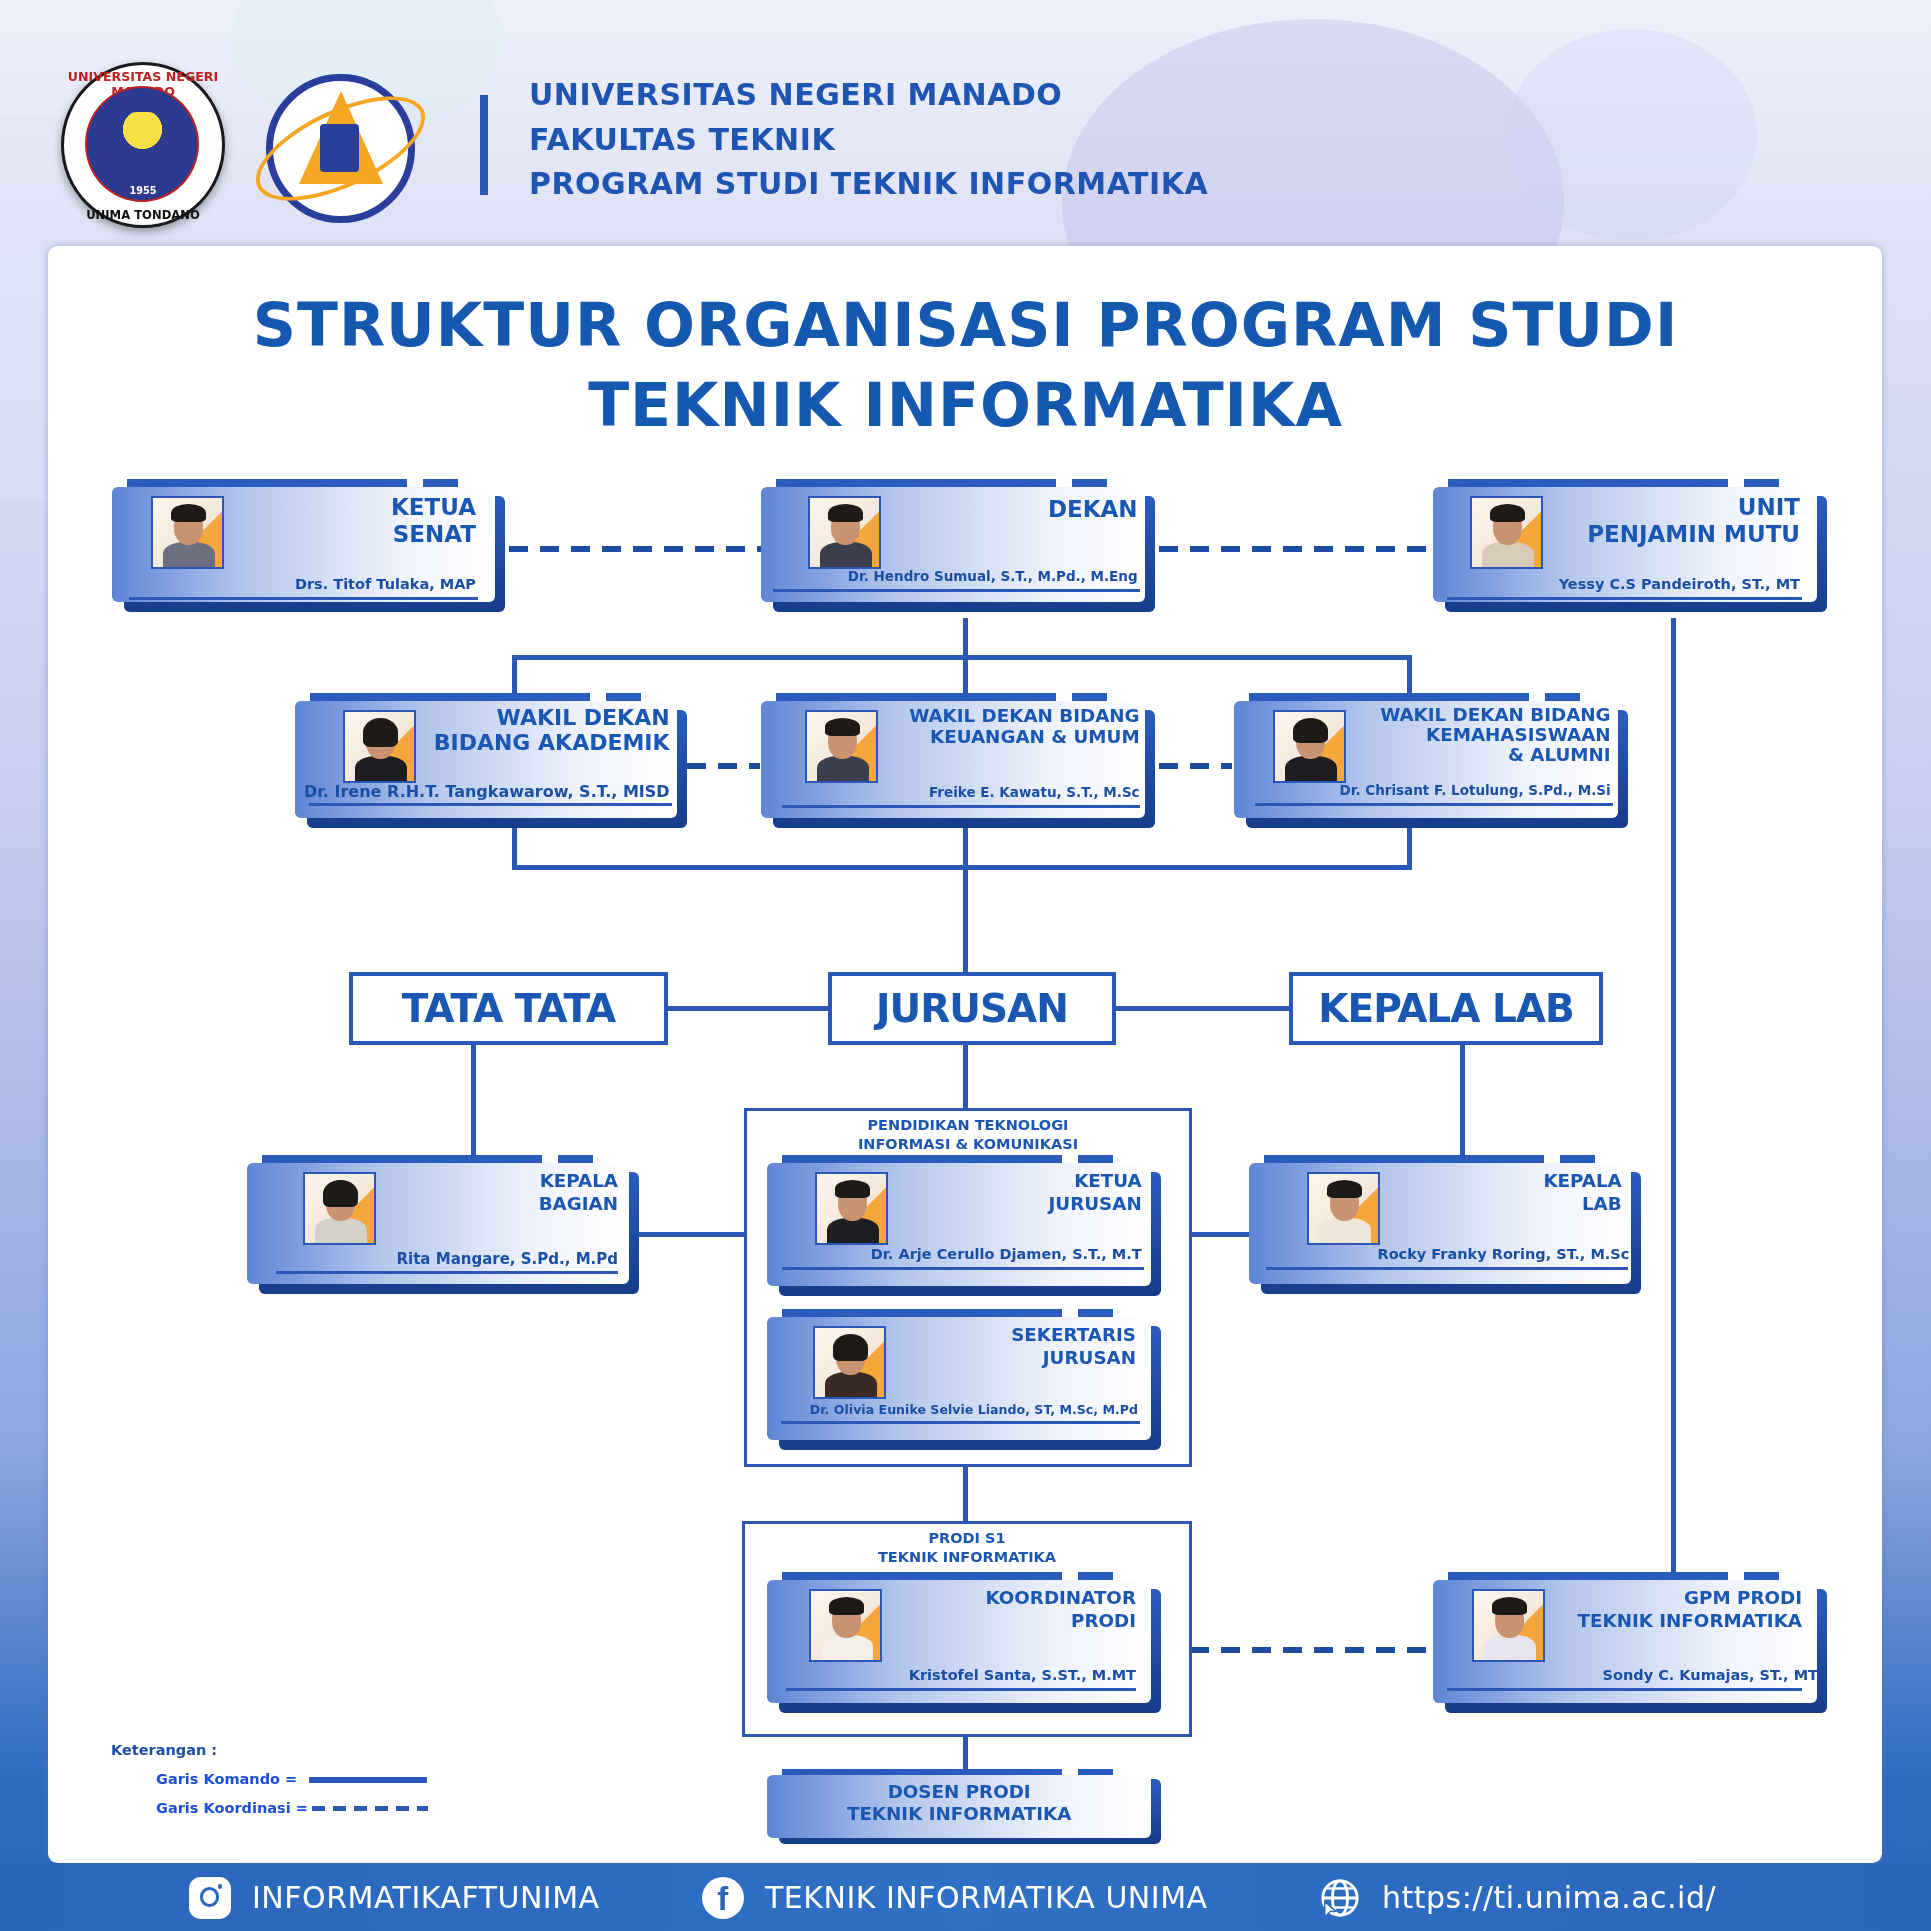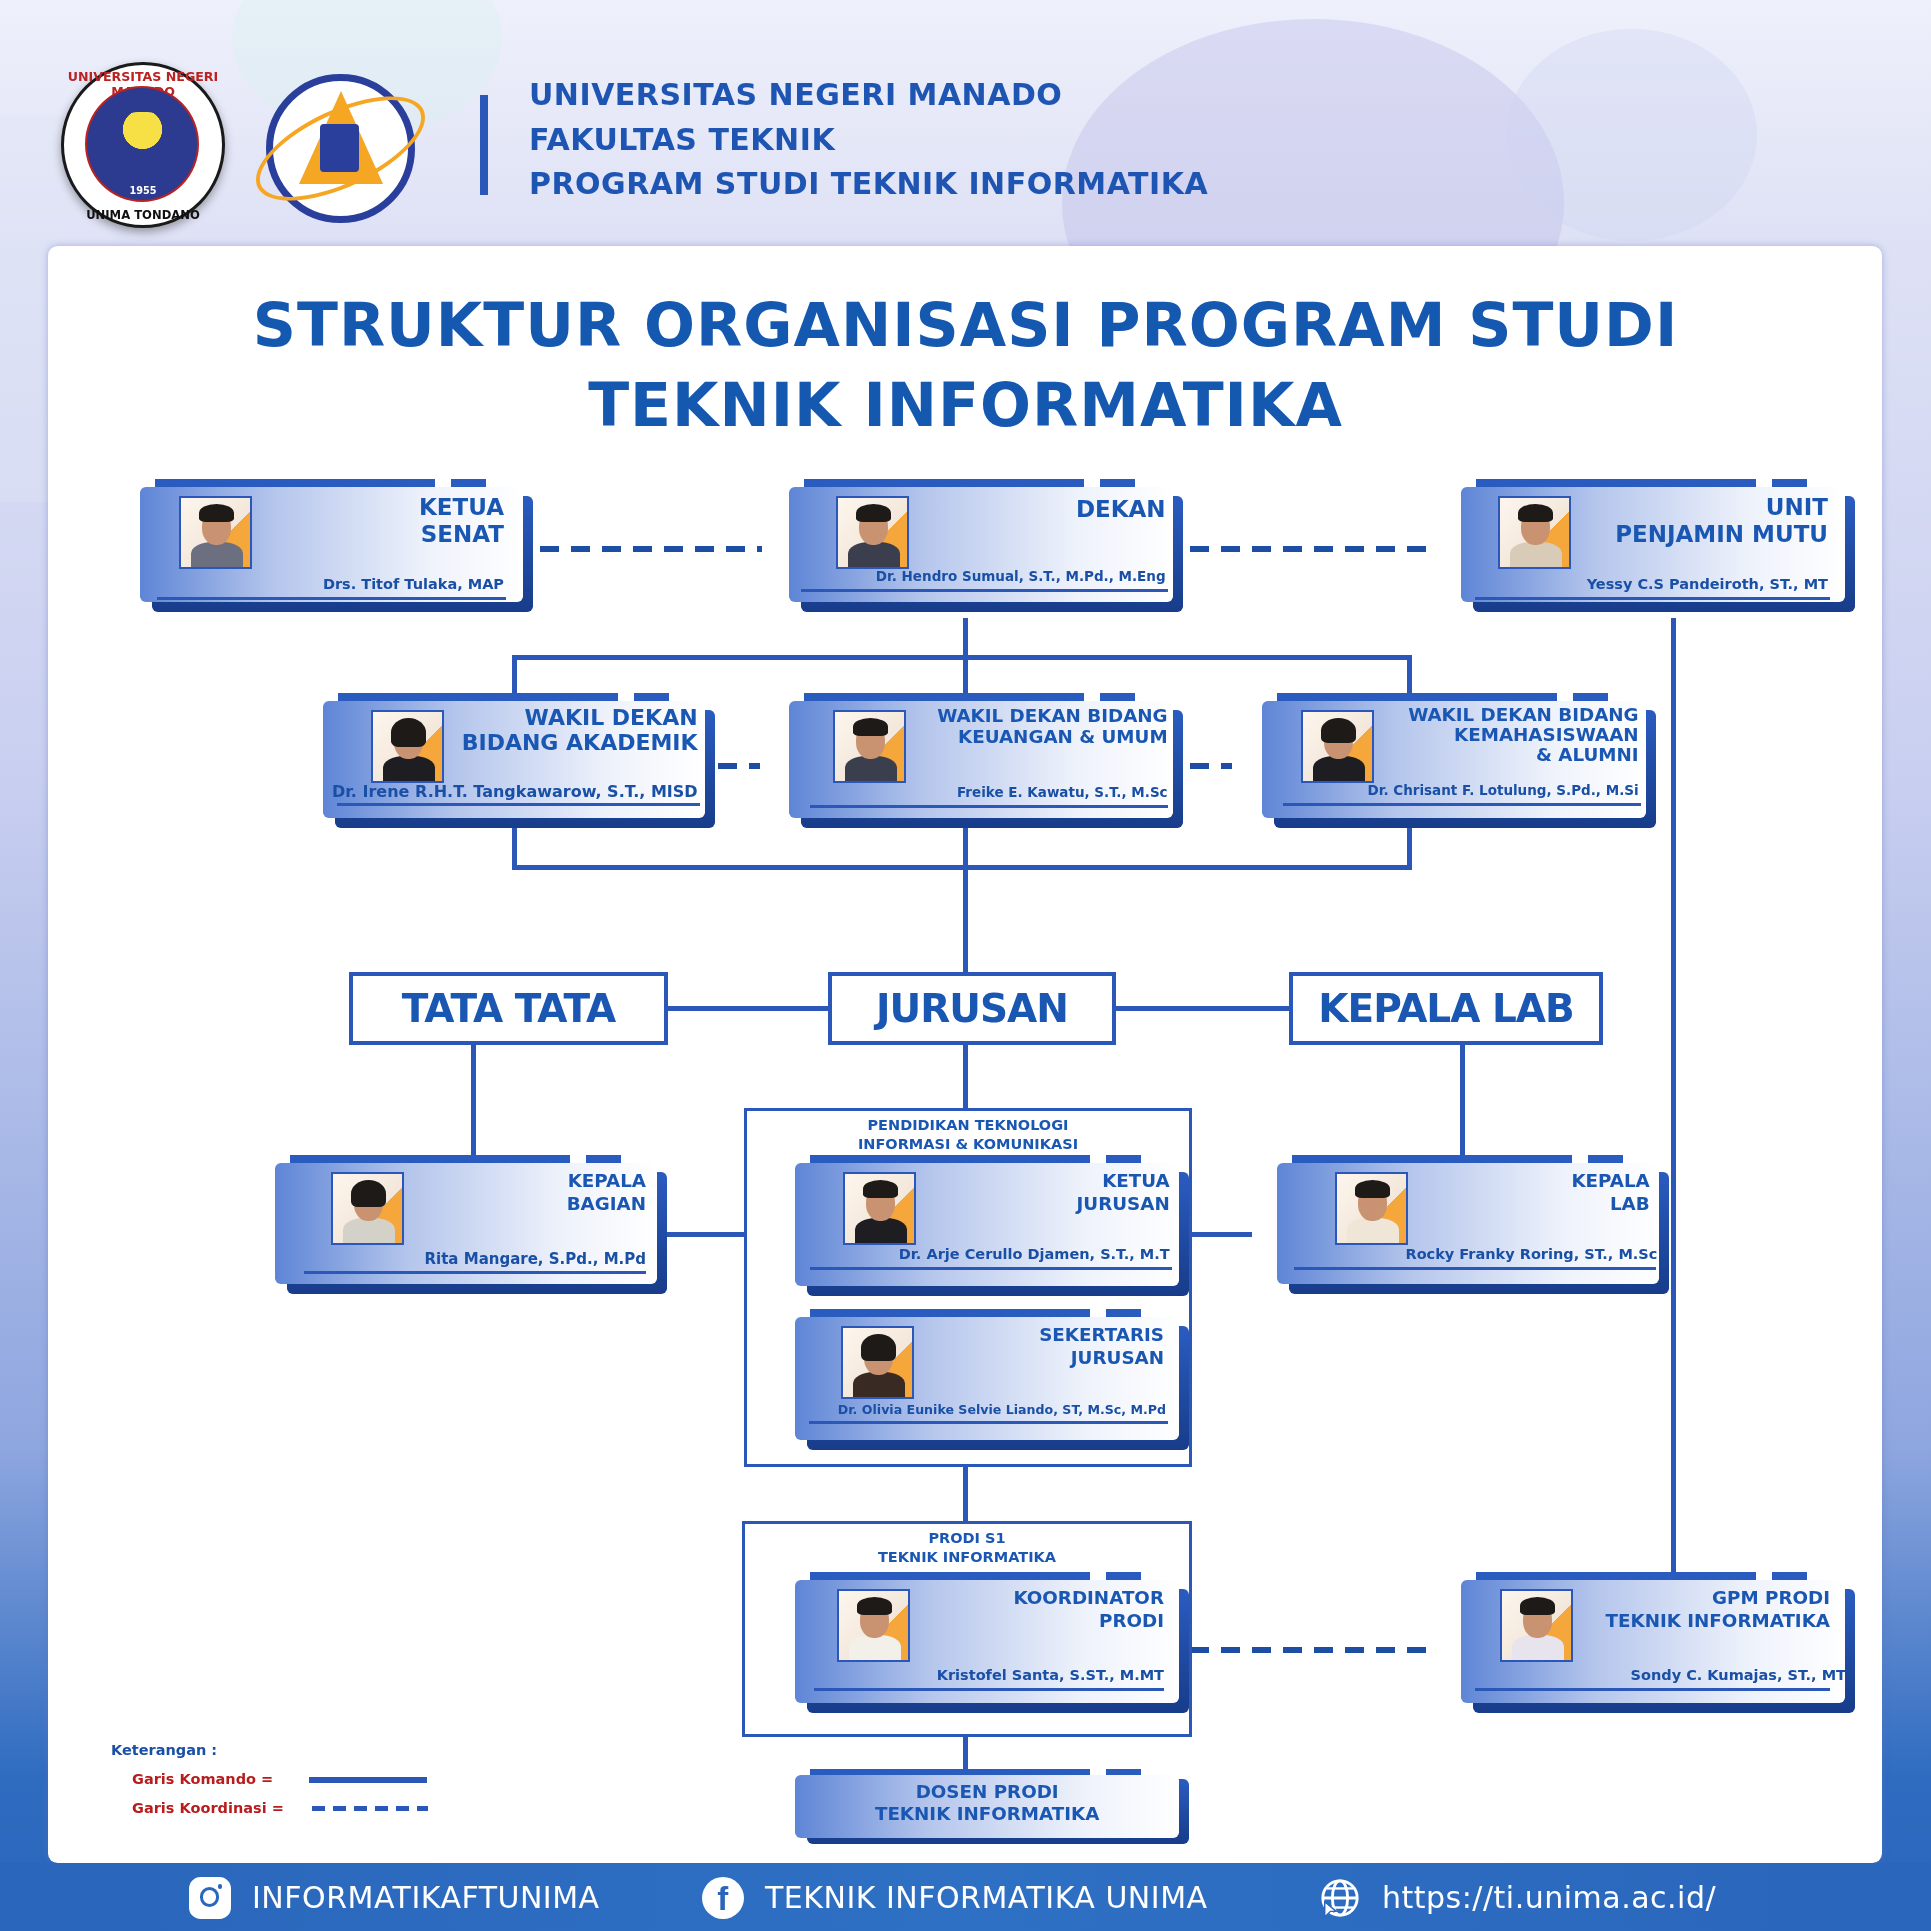--- a/index.html
+++ b/index.html
@@ -38,41 +38,41 @@
   
   .card { position: absolute; left: 48px; top: 246px; width: 1834px; height: 1617px; background: #fff; border-radius: 9.7px; box-shadow: 0 0 7.7px rgba(90,110,190,.45); }
   .title { position: absolute; left: 0; width: 1931px; text-align: center; font-family: "DejaVu Sans", sans-serif; font-weight: bold; font-size: 60px; color: #1558b0; letter-spacing: 1px; white-space: nowrap; }
   .title1 { top: 290px; } .title2 { top: 370px; }
 
   
   .ln { position: absolute; background: #2a57b8; }
   .dash { position: absolute; height: 5.8px; background: repeating-linear-gradient(90deg, #1e4ea3 0 19.3px, transparent 19.3px 31px); }
 
   
-  .pc { position: absolute; margin-left: 28px; }
+  .pc { position: absolute; }
   .pc .shadow { position: absolute; left: 11.6px; right: 0; top: 17.4px; bottom: 0; background: linear-gradient(180deg, #2a5cc0 0%, #173c8a 100%); border-radius: 3.9px 5.8px 5.8px 5.8px; }
   .pc .topbar { position: absolute; left: 15.4px; top: 0; height: 7.7px; background: #2a5cc0; }
   .pc .topstub { position: absolute; top: 0; width: 35px; height: 7.7px; background: #2a5cc0; }
   .pc .face { position: absolute; left: 0; top: 7.7px; bottom: 9.7px; background: linear-gradient(90deg, #5e85d6 0%, #b5c6ec 35%, #eef2fb 75%, #ffffff 100%); border-radius: 5.8px; }
   .pc .photo { position: absolute; width: 73px; height: 73px; border: 2.9px solid #2a57b8; background: linear-gradient(135deg, #fdf6ee 0%, #f3e7da 60%, #f5a73c 60%, #f5a73c 100%); overflow: hidden; }
   .pc .photo .head { position: absolute; left: 21px; top: 9.7px; width: 29px; height: 37px; border-radius: 50% 50% 45% 45%; background: #c99372; }
   .pc .photo .hair { position: absolute; left: 18.3px; top: 5.8px; width: 35px; height: 17.4px; border-radius: 50% 50% 20% 20%; background: #1d1a18; }
   .pc .photo .body { position: absolute; left: 9.7px; top: 44px; width: 52px; height: 29px; border-radius: 40% 40% 0 0; background: #6b6f80; }
   .pc .role { position: absolute; text-align: right; font-family: "DejaVu Sans", sans-serif; font-weight: bold; color: #1a57b3; line-height: 1.15; white-space: pre-line; }
   .pc .name { position: absolute; text-align: right; font-family: "DejaVu Sans", sans-serif; font-weight: bold; color: #1a4fa6; white-space: nowrap; }
   .pc .uline { position: absolute; height: 2.9px; background: #2a57b8; }
 
   
   .ubox { position: absolute; border: 4.8px solid #2a57b8; background: #fff; display: flex; align-items: center; justify-content: center; font-family: "DejaVu Sans", sans-serif; font-weight: bold; color: #1a57b3; font-size: 39px; white-space: nowrap; letter-spacing: -1px; }
   .frame { position: absolute; border: 3.9px solid #2a57b8; background: #fff; }
   .frame-label { position: absolute; left: 0; width: 100%; text-align: center; font-family: "DejaVu Sans", sans-serif; font-weight: bold; color: #1a57b3; font-size: 14.5px; line-height: 1.3; white-space: pre-line; }
 
   
   .legend-title { position: absolute; left: 111px; top: 1742px; font-family: "DejaVu Sans", sans-serif; font-weight: bold; font-size: 14.5px; color: #1a4fa6; }
-  .legend-row { position: absolute; left: 132px; font-family: "DejaVu Sans", sans-serif; font-weight: bold; font-size: 14.5px; color: #b91c1c; }
+  .legend-row { position: absolute; left: 156px; font-family: "DejaVu Sans", sans-serif; font-weight: bold; font-size: 14.5px; color: #1d4ed8; }
   .lr1 { top: 1771px; } .lr2 { top: 1800px; }
   .legend-solid { position: absolute; left: 309px; top: 1777px; width: 118px; height: 5.8px; background: #2a57b8; }
   .legend-dash { position: absolute; left: 312px; top: 1806px; width: 116px; height: 4.8px; background: repeating-linear-gradient(90deg, #2a57b8 0 13.5px, transparent 13.5px 21px); }
 
   
   .footer { position: absolute; left: 0; top: 1863px; width: 1931px; height: 68px; background: linear-gradient(90deg, #2a66bb 0%, #2e70c4 50%, #2a66bb 100%); }
   .f-item { position: absolute; top: 13.5px; display: flex; align-items: center; gap: 21px; color: #fff; font-family: "DejaVu Sans", sans-serif; font-size: 30px; letter-spacing: 0.5px; white-space: nowrap; }
   .f-ig { left: 189px; } .f-fb { left: 702px; } .f-web { left: 1319px; }
   .ic { width: 42px; height: 42px; display: inline-block; position: relative; }
   .ig-icon { border-radius: 11.6px; background: #fff; }

